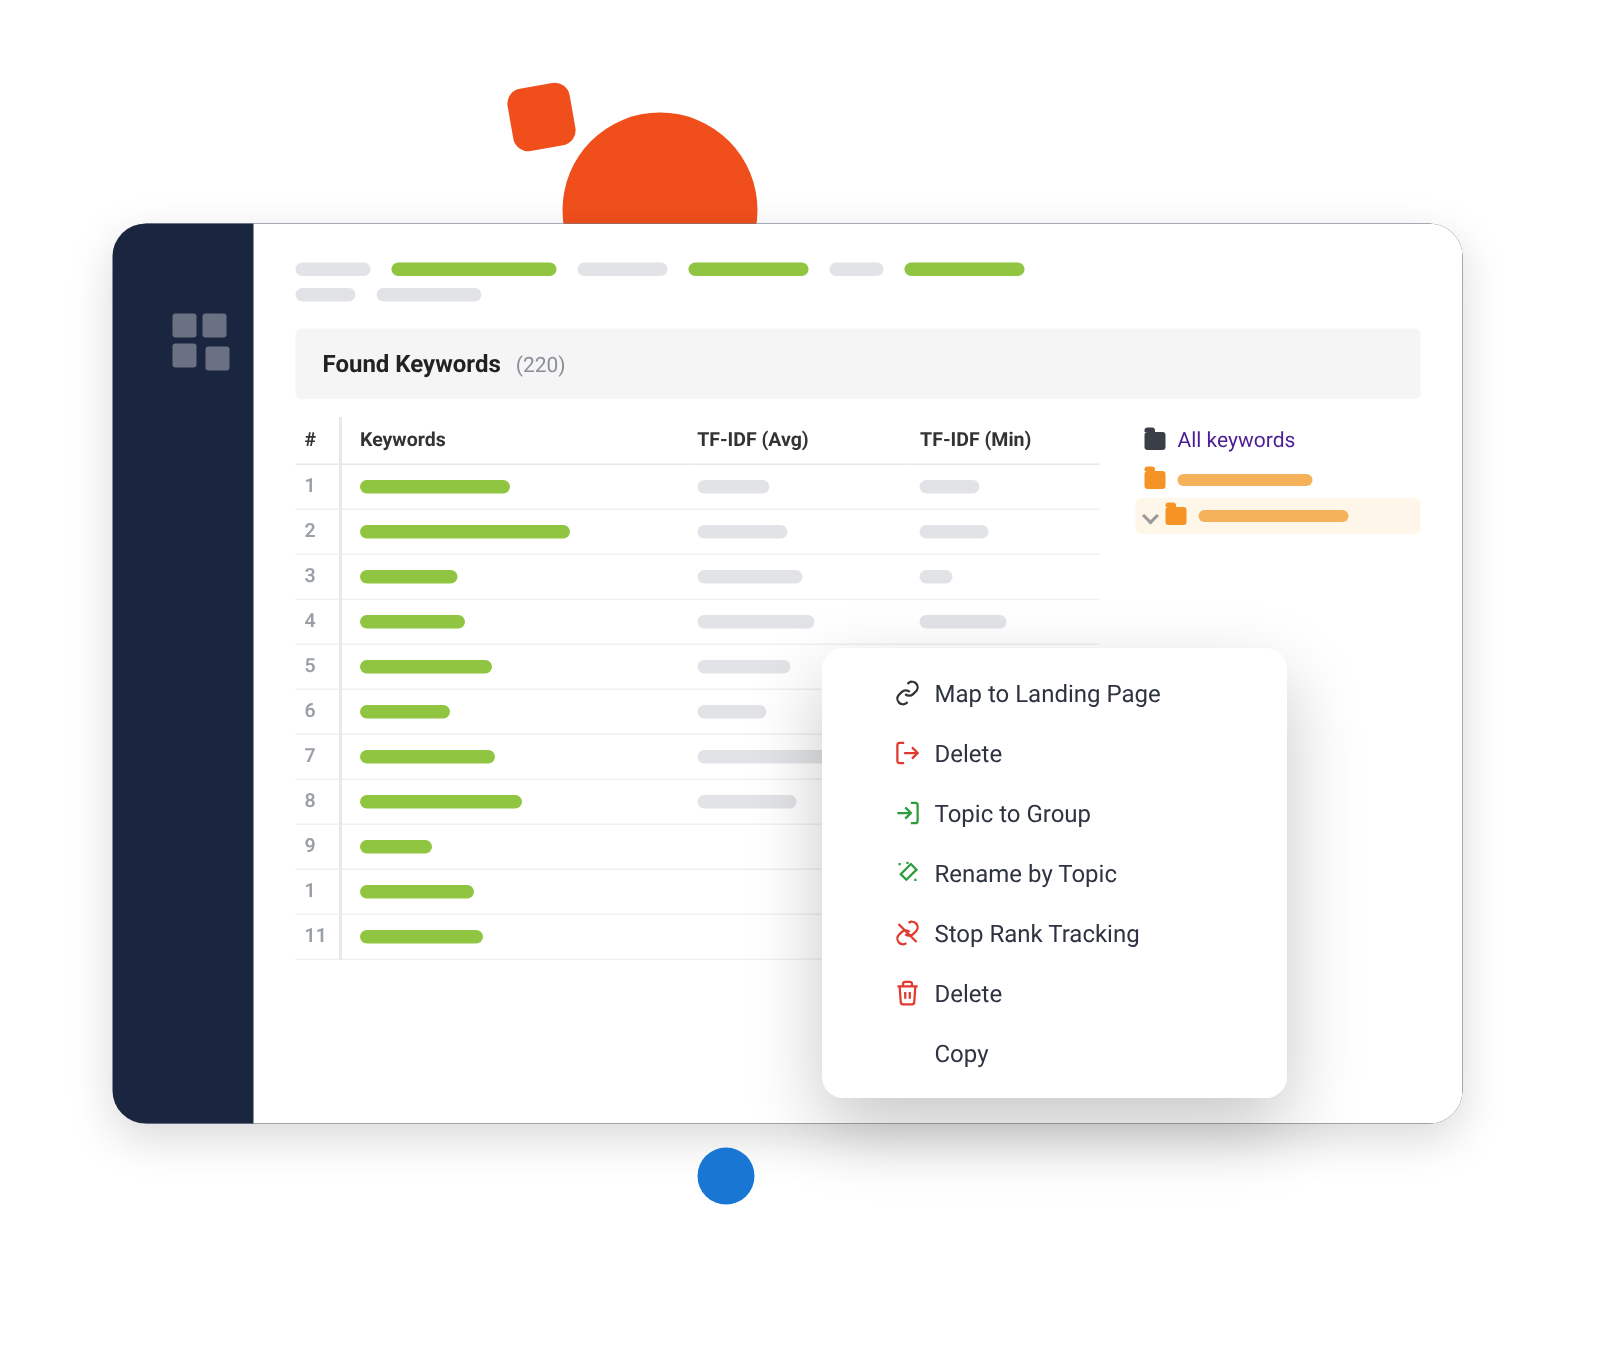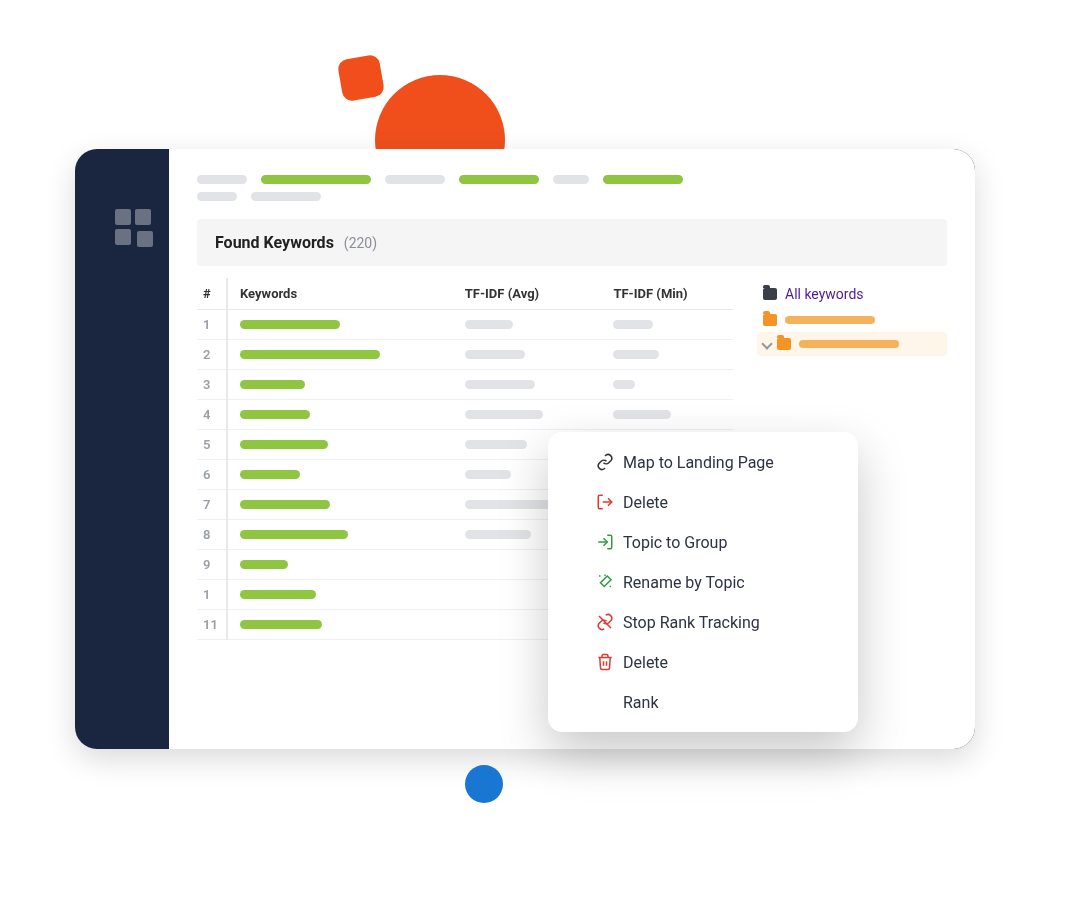--- a/index.html
+++ b/index.html
@@ -340,15 +340,15 @@
           <path d="M3 6h18"></path>
           <path d="M8 6V4a2 2 0 0 1 2-2h4a2 2 0 0 1 2 2v2"></path>
           <path d="M19 6l-1 14a2 2 0 0 1-2 2H8a2 2 0 0 1-2-2L5 6"></path>
           <path d="M10 11v6M14 11v6"></path>
         </svg>
     </span>
     <span>Delete</span>
   </div>
   <div class="menu-item">
     <span class="mi-icon"></span>
-    <span>Rank</span>
+    <span>Copy</span>
   </div>
 </div>
 
 </body></html>

